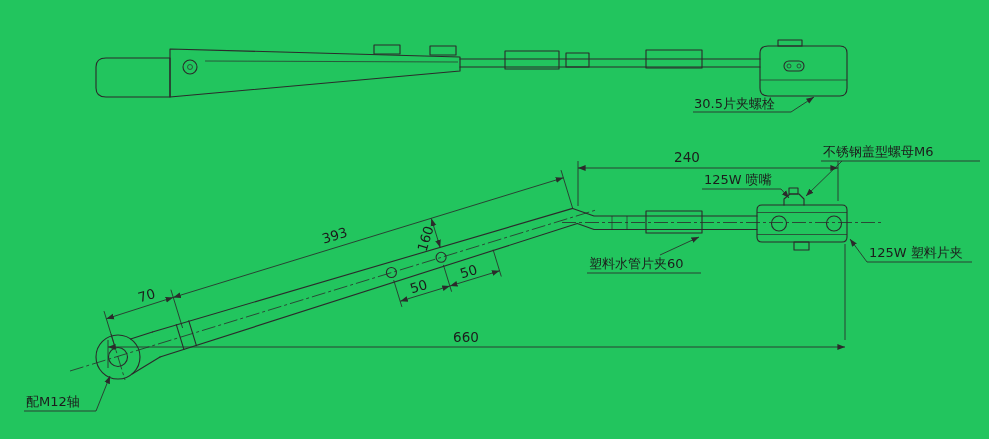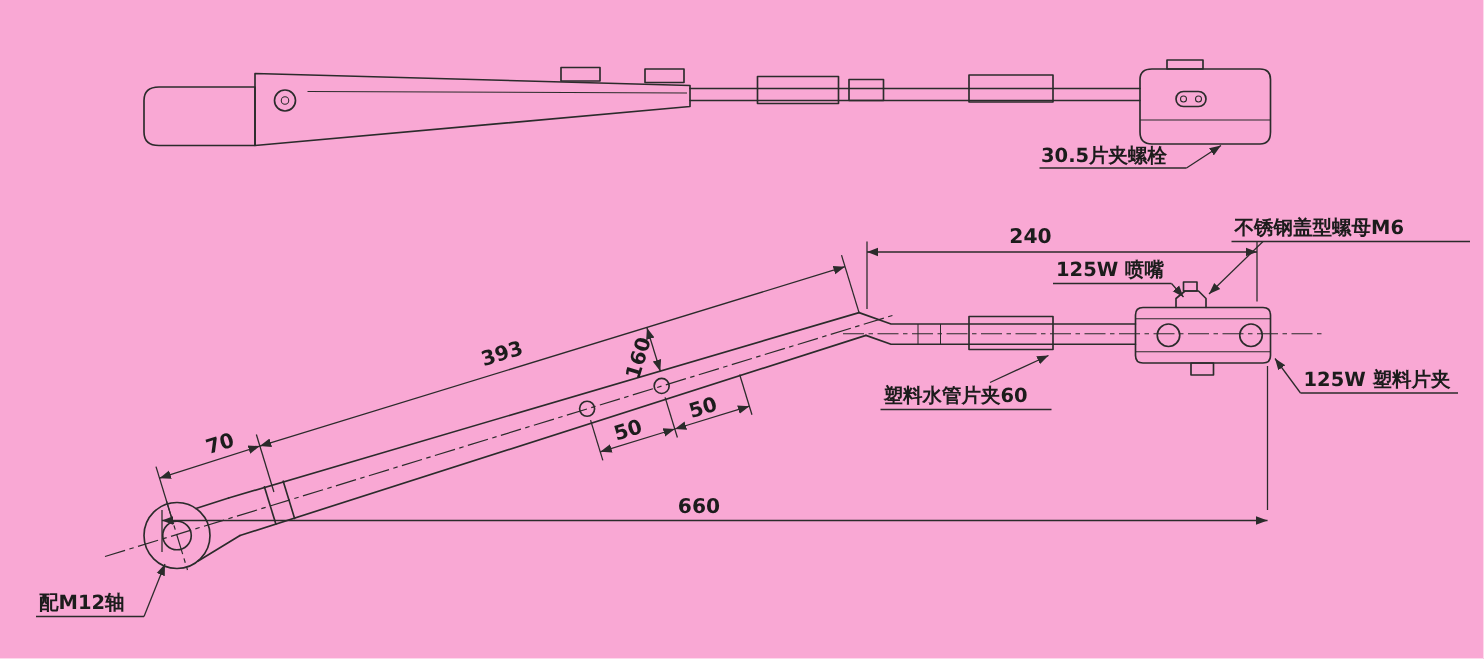--- a/index.html
+++ b/index.html
@@ -1,16 +1,16 @@
 <!DOCTYPE html>
 <html><head>
 <meta charset="utf-8">
 <style>
   html,body{margin:0;padding:0;background:#ffffff;}
-  .canvas{position:relative;width:989px;height:439px;background:#f9a8d4;overflow:hidden;font-weight:bold;}
+  .canvas{position:relative;width:989px;height:439px;background:#22c55e;overflow:hidden;}
   svg{display:block;}
   .ln{fill:none;stroke:#2b2b2b;stroke-width:1.1;stroke-linejoin:round;stroke-linecap:round;}
   .thin{fill:none;stroke:#2b2b2b;stroke-width:0.7;}
   .cl{fill:none;stroke:#2b2b2b;stroke-width:0.8;stroke-dasharray:14 3 3 3;}
   .dim{fill:none;stroke:#2b2b2b;stroke-width:0.85;}
   text{font-family:"DejaVu Sans","Liberation Sans",sans-serif;fill:#1c1c1c;}
   .dimtxt{font-size:13.5px;}
   .lbl{font-size:13px;}
   .mid{text-anchor:middle;}
 </style>

